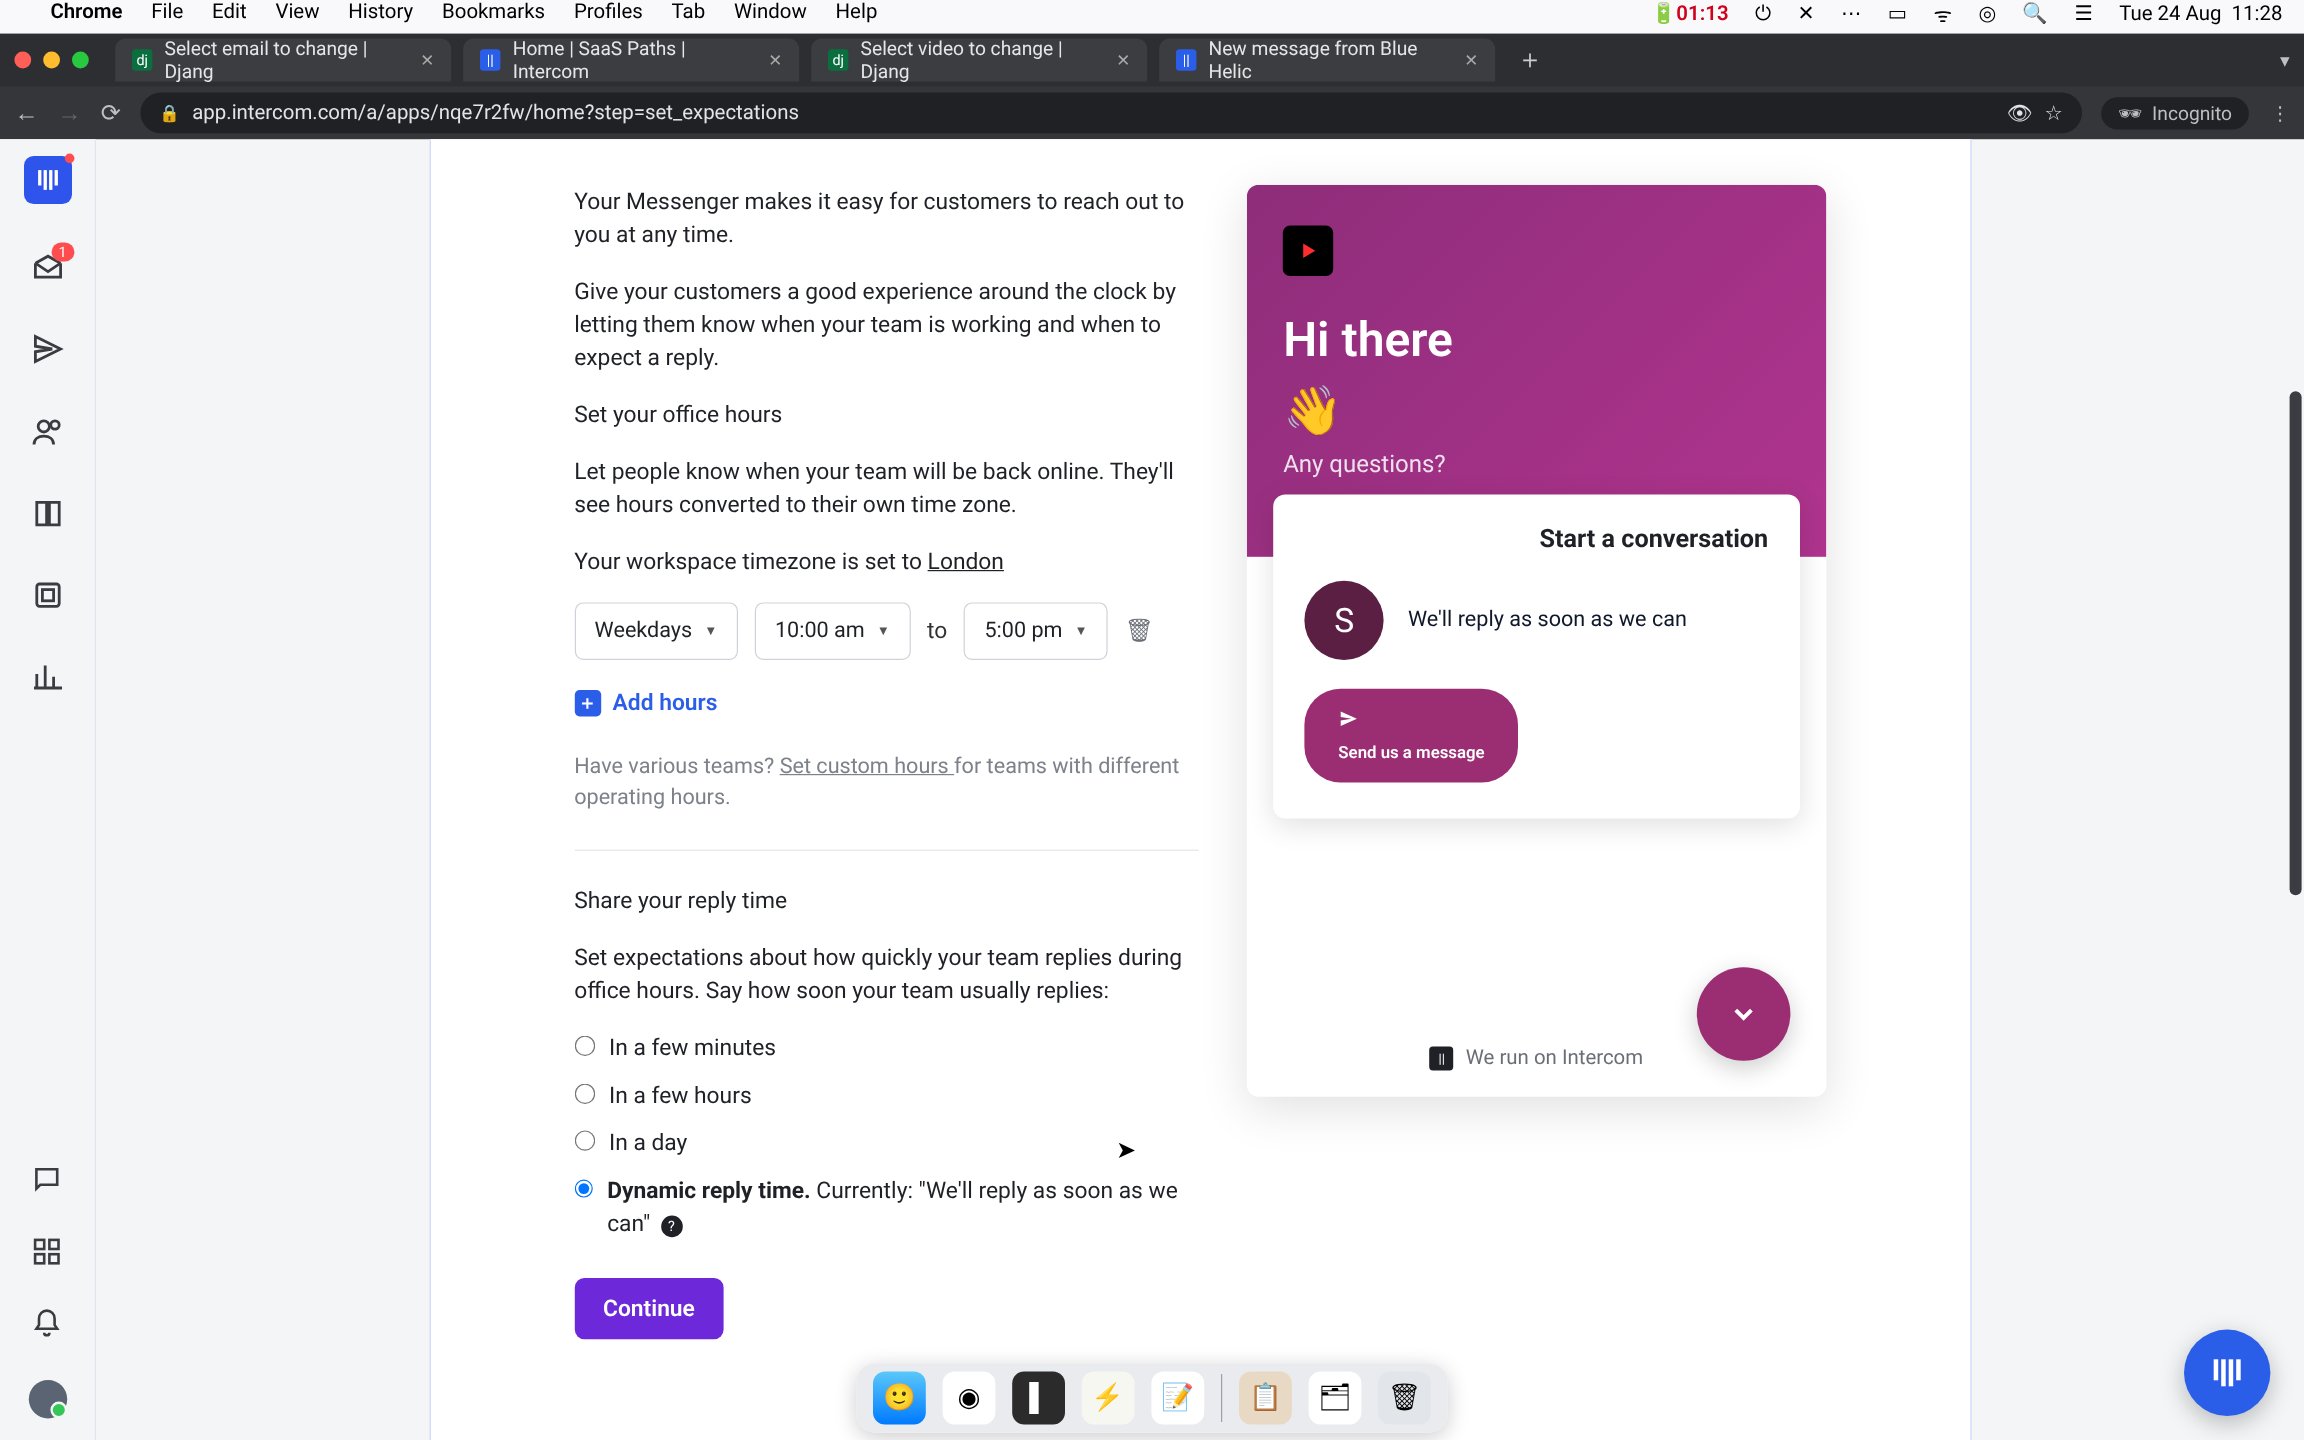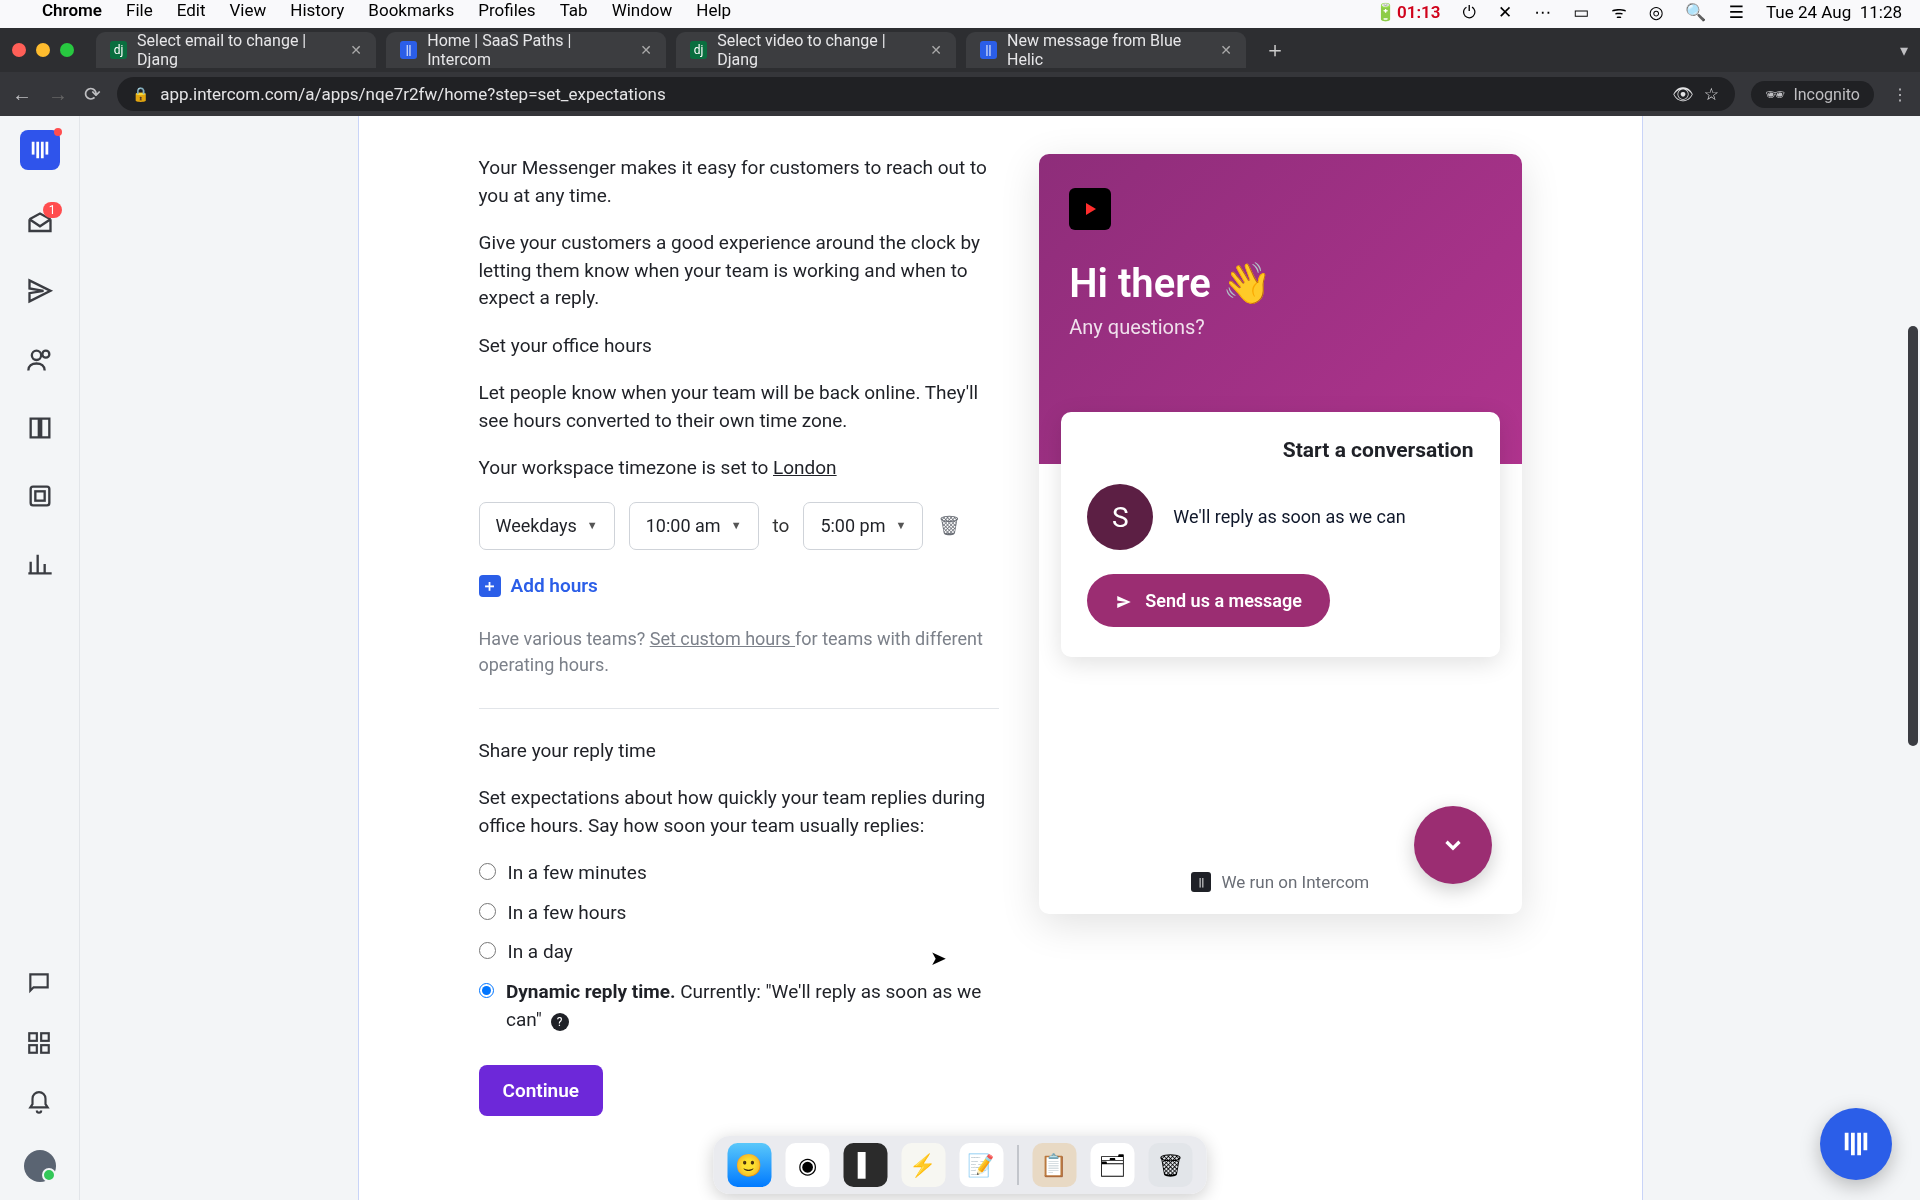--- a/index.html
+++ b/index.html
@@ -68,28 +68,28 @@
 .radio-item { display: flex; gap: 12px; align-items: flex-start; font-size: 19px; }
 .radio-item input { margin-top: 4px; width:17px; height:17px; }
 .radio-item .bold { font-weight: 700; }
 .helpq { display:inline-flex; width:18px; height:18px; border-radius:50%; background:#1f2127; color:#fff; align-items:center; justify-content:center; font-size:12px; margin-left:4px; }
 .continue { margin-top: 32px; background: #6d28d9; color: #fff; border: none; padding: 14px 24px; border-radius: 8px; font-size: 19px; font-weight: 600; }
 
 
 .preview { width: 500px; height: 760px; background: #fff; border-radius: 10px; box-shadow: 0 10px 40px rgba(0,0,0,0.12); overflow: hidden; position: relative; }
 .pv-hero { height: 310px; background: linear-gradient(135deg,#8e2d7a 0%, #b0348e 100%); padding: 34px 30px; color: #fff; position: relative; }
 .pv-logo { width: 42px; height: 42px; background: #000; border-radius: 6px; display: flex; align-items: center; justify-content: center; margin-bottom: 30px; }
-.pv-hello { font-size: 40px; font-weight: 600; display: flex; align-items: flex-start; gap: 12px; }
+.pv-hello { font-size: 40px; font-weight: 600; display: flex; align-items: flex-start; gap: 12px; flex-direction: column; }
 .pv-sub { font-size: 20px; color: rgba(255,255,255,0.85); margin-top: 8px; }
 .pv-card { position: absolute; top: 258px; left: 22px; right: 22px; background: #fff; border-radius: 10px; padding: 26px 26px 30px; box-shadow: 0 6px 24px rgba(0,0,0,0.12); }
 .pv-card-h { font-size: 21px; font-weight: 700; color: #1f2127; margin-bottom: 22px; text-align: right; }
 .pv-row { display: flex; gap: 20px; align-items: center; margin-bottom: 24px; }
 .pv-av { width: 66px; height: 66px; border-radius: 50%; background: #5c1f44; color: #fff; display:flex; align-items:center; justify-content:center; font-size: 28px; }
 .pv-reply { color: #0f172a; font-size: 18px; line-height:1.4; }
-.pv-btn { background: #9b2d72; color:#fff; border:none; border-radius: 30px; padding: 16px 28px; font-size: 18px; font-weight:600; display:flex; align-items:flex-end; gap:12px; }
+.pv-btn { background: #9b2d72; color:#fff; border:none; border-radius: 30px; padding: 16px 28px; font-size: 14px; font-weight:600; display:flex; align-items:flex-start; gap:12px;flex-direction:column; }
 .pv-footer { position:absolute; bottom:22px; left:0; right:0; display:flex; align-items:center; justify-content:center; gap:10px; color:#6a6e76; font-size:17px; }
 .pv-footer .ico { width:20px; height:20px; background:#1f2127; border-radius:3px; display:flex; align-items:center; justify-content:center; color:#fff; font-size:11px; }
 
 
 .fab { position:absolute; right: 30px; bottom: 30px; width: 78px; height: 78px; border-radius: 50%; background: #9b2d72; display:flex; align-items:center; justify-content:center; color:#fff; font-size:28px; box-shadow: 0 6px 20px rgba(0,0,0,0.2); }
 
 
 .launcher { position:absolute; right: 28px; bottom: 20px; width: 72px; height: 72px; border-radius:50%; background:#2b5ee8; display:flex; align-items:center; justify-content:center; color:#fff; box-shadow:0 6px 20px rgba(0,0,0,0.25); }
 
 

